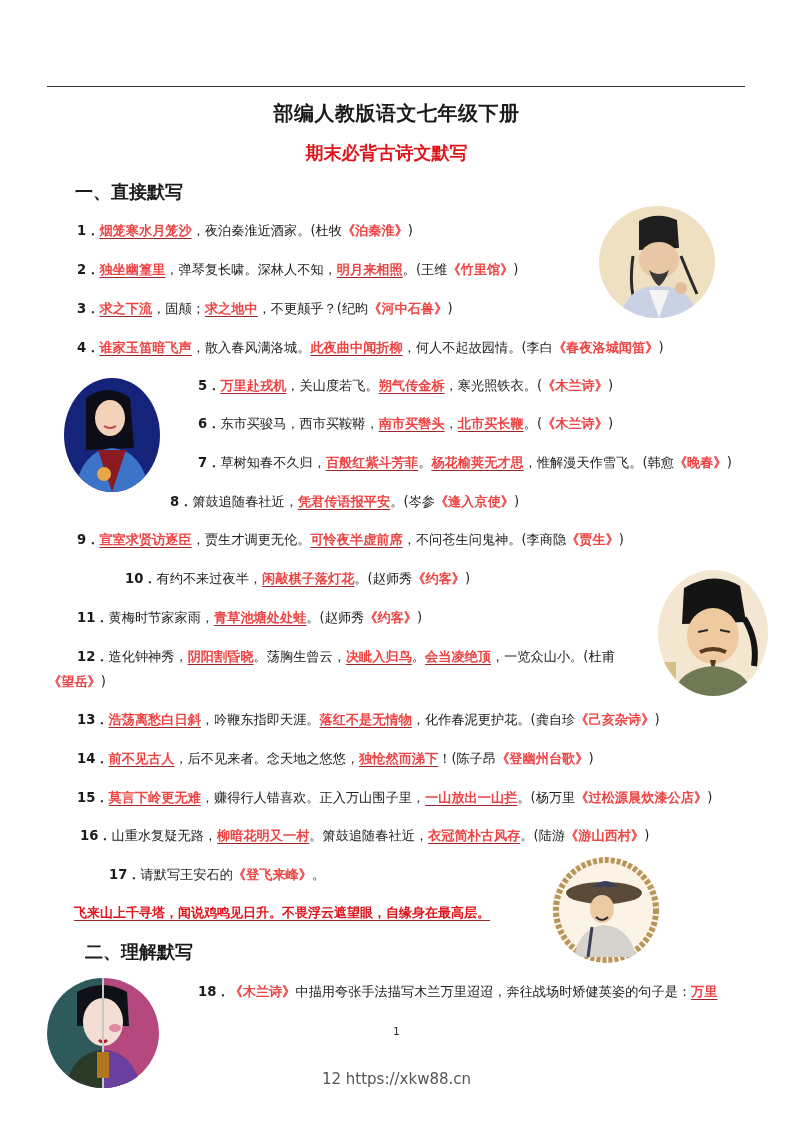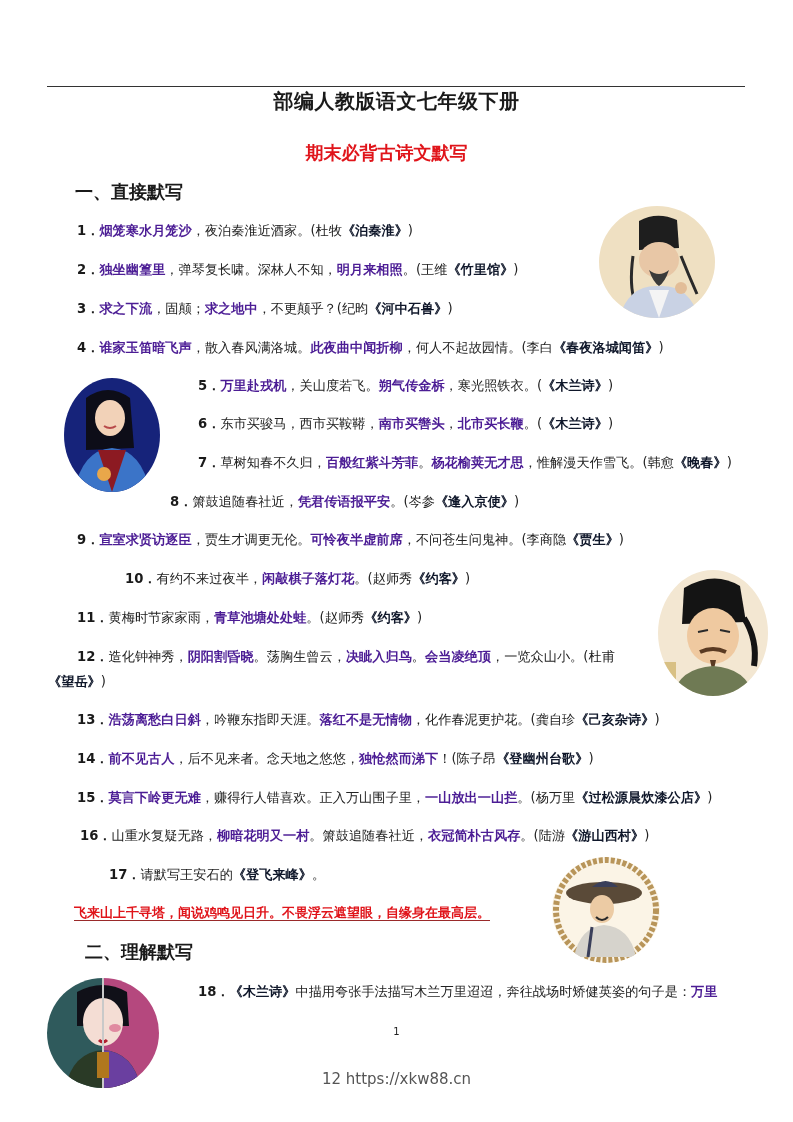--- a/index.html
+++ b/index.html
@@ -3,36 +3,36 @@
 <meta charset="utf-8">
 <style>
   html, body { margin: 0; padding: 0; background: #ffffff; }
   body {
     width: 793px; height: 1122px; position: relative; overflow: hidden;
     font-family: "DejaVu Sans", "Liberation Sans", sans-serif;
     color: #222;
   }
   .top-rule { position: absolute; left: 47px; top: 86px; width: 698px; height: 1px; background: #333; }
   .title {
-    position: absolute; left: 0; width: 793px; top: 88px; text-align: center;
+    position: absolute; left: 0; width: 793px; top: 100px; text-align: center;
     font-size: 20px; font-weight: bold; color: #1a1a1a; letter-spacing: 0.5px;
   }
   .subtitle {
     position: absolute; left: 0; width: 773px; top: 141px; text-align: center;
     font-size: 18px; font-weight: bold; color: #e0141a;
   }
   .section-heading {
     position: absolute; font-size: 18px; font-weight: bold; color: #1a1a1a;
   }
   .item {
     position: absolute; font-size: 13.2px; line-height: 20px; white-space: nowrap; color: #222;
   }
   .item .num { font-weight: bold; color: #1a1a1a; }
-  .ans { color: #4c1d95; font-weight: bold; text-decoration-color: #9a2a2a; text-underline-offset: 3px; }
-  .work { color: #0f172a; font-weight: bold; }
+  .ans { color: #ef4444; font-weight: bold; text-decoration: underline; text-decoration-color: #9a2a2a; text-underline-offset: 3px; }
+  .work { color: #ef4444; font-weight: bold; }
   .full-ans {
     position: absolute; left: 74px; top: 904px; font-size: 13px; font-weight: bold;
     color: #e0141a; text-decoration: underline; text-decoration-color: #9a2a2a; text-underline-offset: 3px; white-space: nowrap;
   }
   .portrait { position: absolute; border-radius: 50%; overflow: hidden; }
   .page-num { position: absolute; left: 0; width: 793px; top: 1026px; text-align: center; font-size: 10px; color: #222; }
   .watermark { position: absolute; left: 0; width: 793px; top: 1070px; text-align: center; font-size: 15px; color: #555; font-family: "DejaVu Sans", sans-serif; }
 </style>
 </head>
 <body>

